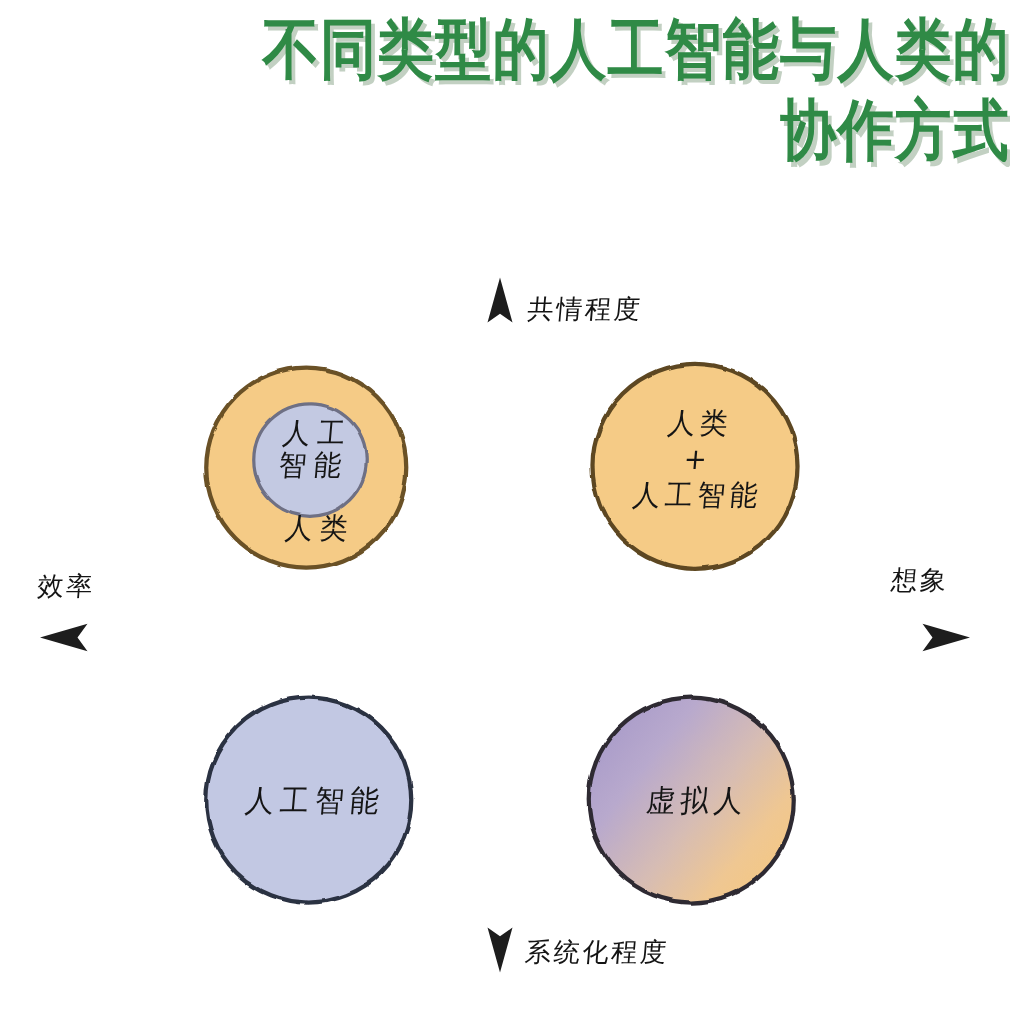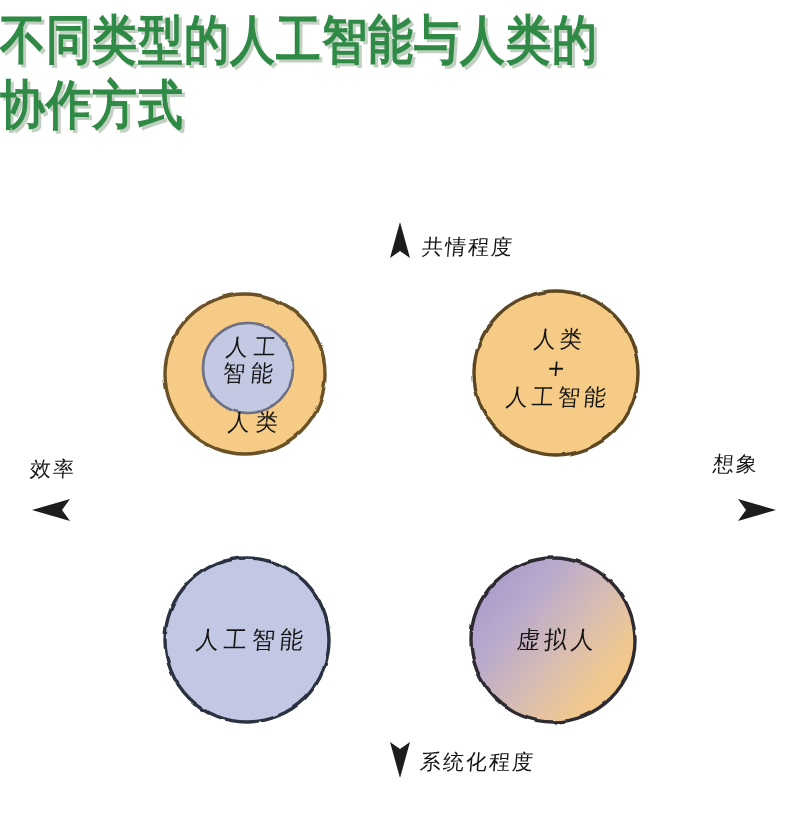--- a/index.html
+++ b/index.html
@@ -14,21 +14,21 @@
     overflow: hidden;
     font-family: "Liberation Sans", sans-serif;
   }
 
   
   #title-block {
     position: absolute;
     left: 0;
     top: 8px;
     width: 808px;
-    text-align: left;
+    text-align: right;
     line-height: 1.20;
     pointer-events: none;
   }
   .title-line {
     display: block;
     font-family: "DejaVu Sans", sans-serif;
     font-weight: bold;
     font-size: 45px;
     letter-spacing: 1px;
     color: #2f8a46;

